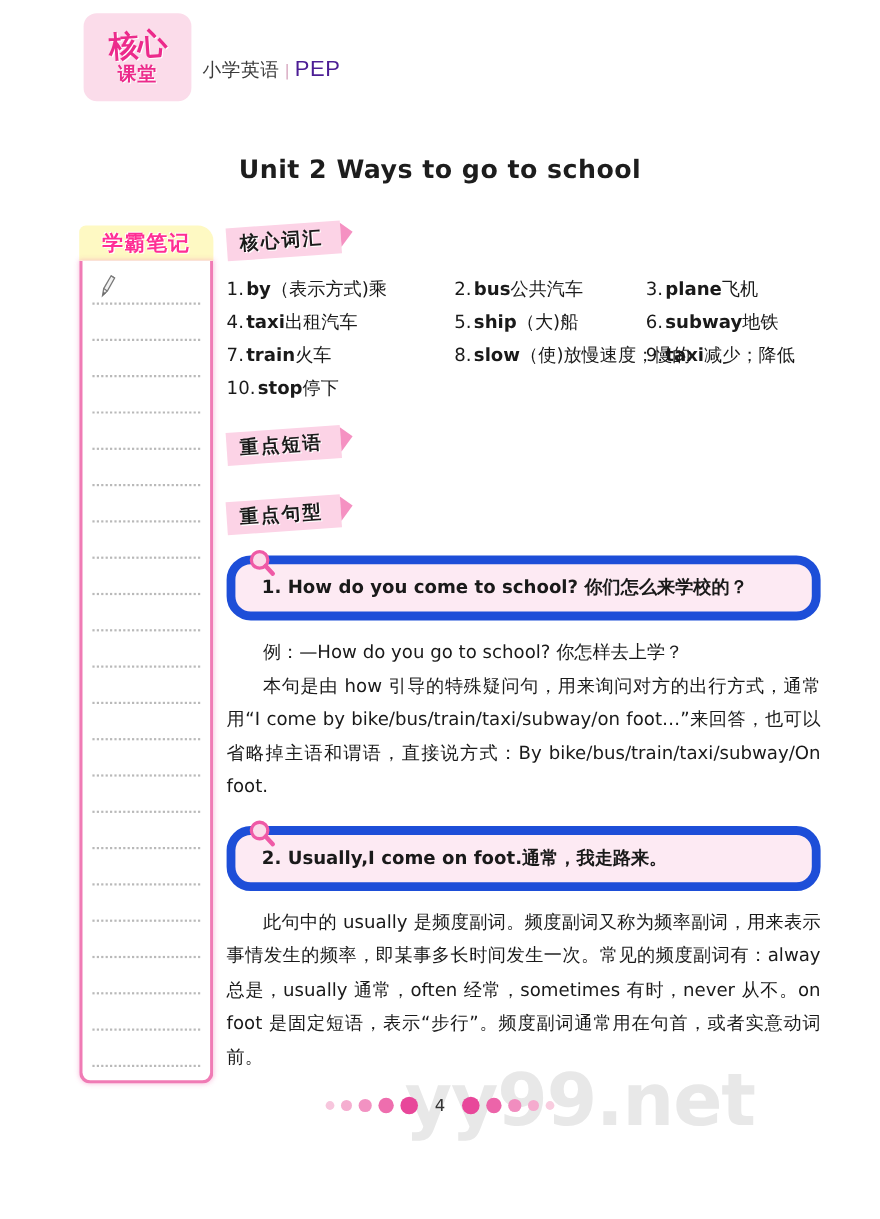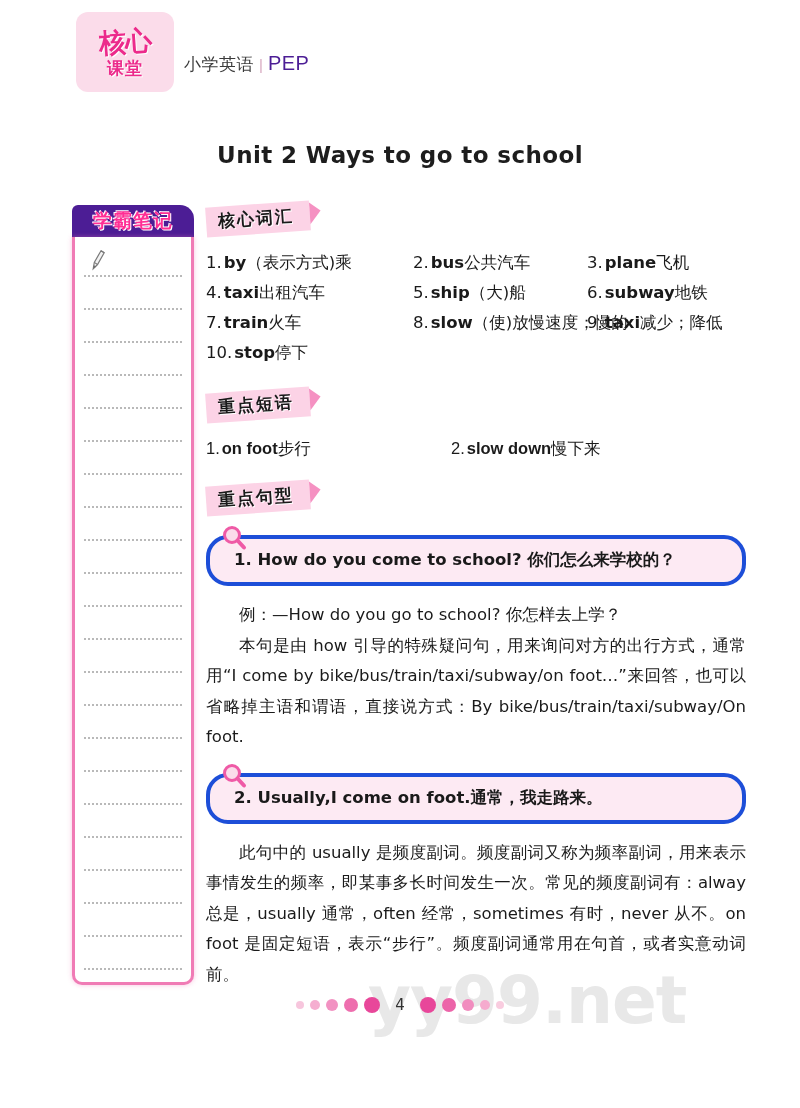--- a/index.html
+++ b/index.html
@@ -93,21 +93,21 @@
   
   #sidebar {
     position: absolute;
     left: 68px; top: 205px;
     width: 126px; height: 783px;
   }
   #sidebar-header {
     position: absolute;
     left: 4px; top: 0;
     width: 122px; height: 32px;
-    background: #4c1d95;
+    background: #fef9c3;
     border-radius: 6px 14px 0 0;
     display: flex;
     align-items: center;
     justify-content: center;
   }
   #sidebar-header-label {
     font-family: "DejaVu Sans", sans-serif;
     font-size: 19px;
     font-weight: bold;
     color: #ff2e94;
@@ -183,21 +183,21 @@
   .col-1 { width: 207px; }
   .col-2 { width: 174px; }
   .col-3 { width: auto; }
 
   .phrase-row { display: flex; font-size: 16.5px; line-height: 30px; }
   .phrase-c1 { width: 245px; }
 
   
   .pattern-box {
     position: relative;
-    border: 4px solid #1d4ed8;
+    border: 8px solid #1d4ed8;
     border-radius: 22px;
     background: #fdeaf3;
     padding: 10px 18px 11px 24px;
     font-size: 16.5px;
     font-family: "DejaVu Sans", sans-serif;
   }
   .pattern-text { font-weight: bold; }
   .magnifier {
     position: absolute;
     left: 10px; top: -15px;
@@ -365,26 +365,20 @@
           <span class="vocab-cn">停下</span>
         </div>
       </div>
     </div>
 
   
   <div style="height:22px"></div>
   <div class="banner">重点短语</div>
 
   <div style="height:13px"></div>
-  <div id="phrase-list">
-      <div class="phrase-row">
-        <div class="phrase-c1"><span class="vocab-num">1.</span><span class="vocab-en">on foot</span><span class="vocab-cn">步行</span></div>
-        <div><span class="vocab-num">2.</span><span class="vocab-en">slow down</span><span class="vocab-cn">慢下来</span></div>
-      </div>
-    </div>
 
   
   <div style="height:20px"></div>
   <div class="banner">重点句型</div>
 
   <div style="height:22px"></div>
   <div id="pattern-list">
       <div class="pattern-box"><svg class="magnifier" viewBox="0 0 30 30">
           <circle cx="12" cy="11" r="7.5" fill="#fbdcea" stroke="#ef5aa6" stroke-width="3"></circle>
           <line x1="17.5" y1="16.5" x2="24" y2="23.5" stroke="#ef5aa6" stroke-width="4" stroke-linecap="round"></line>

